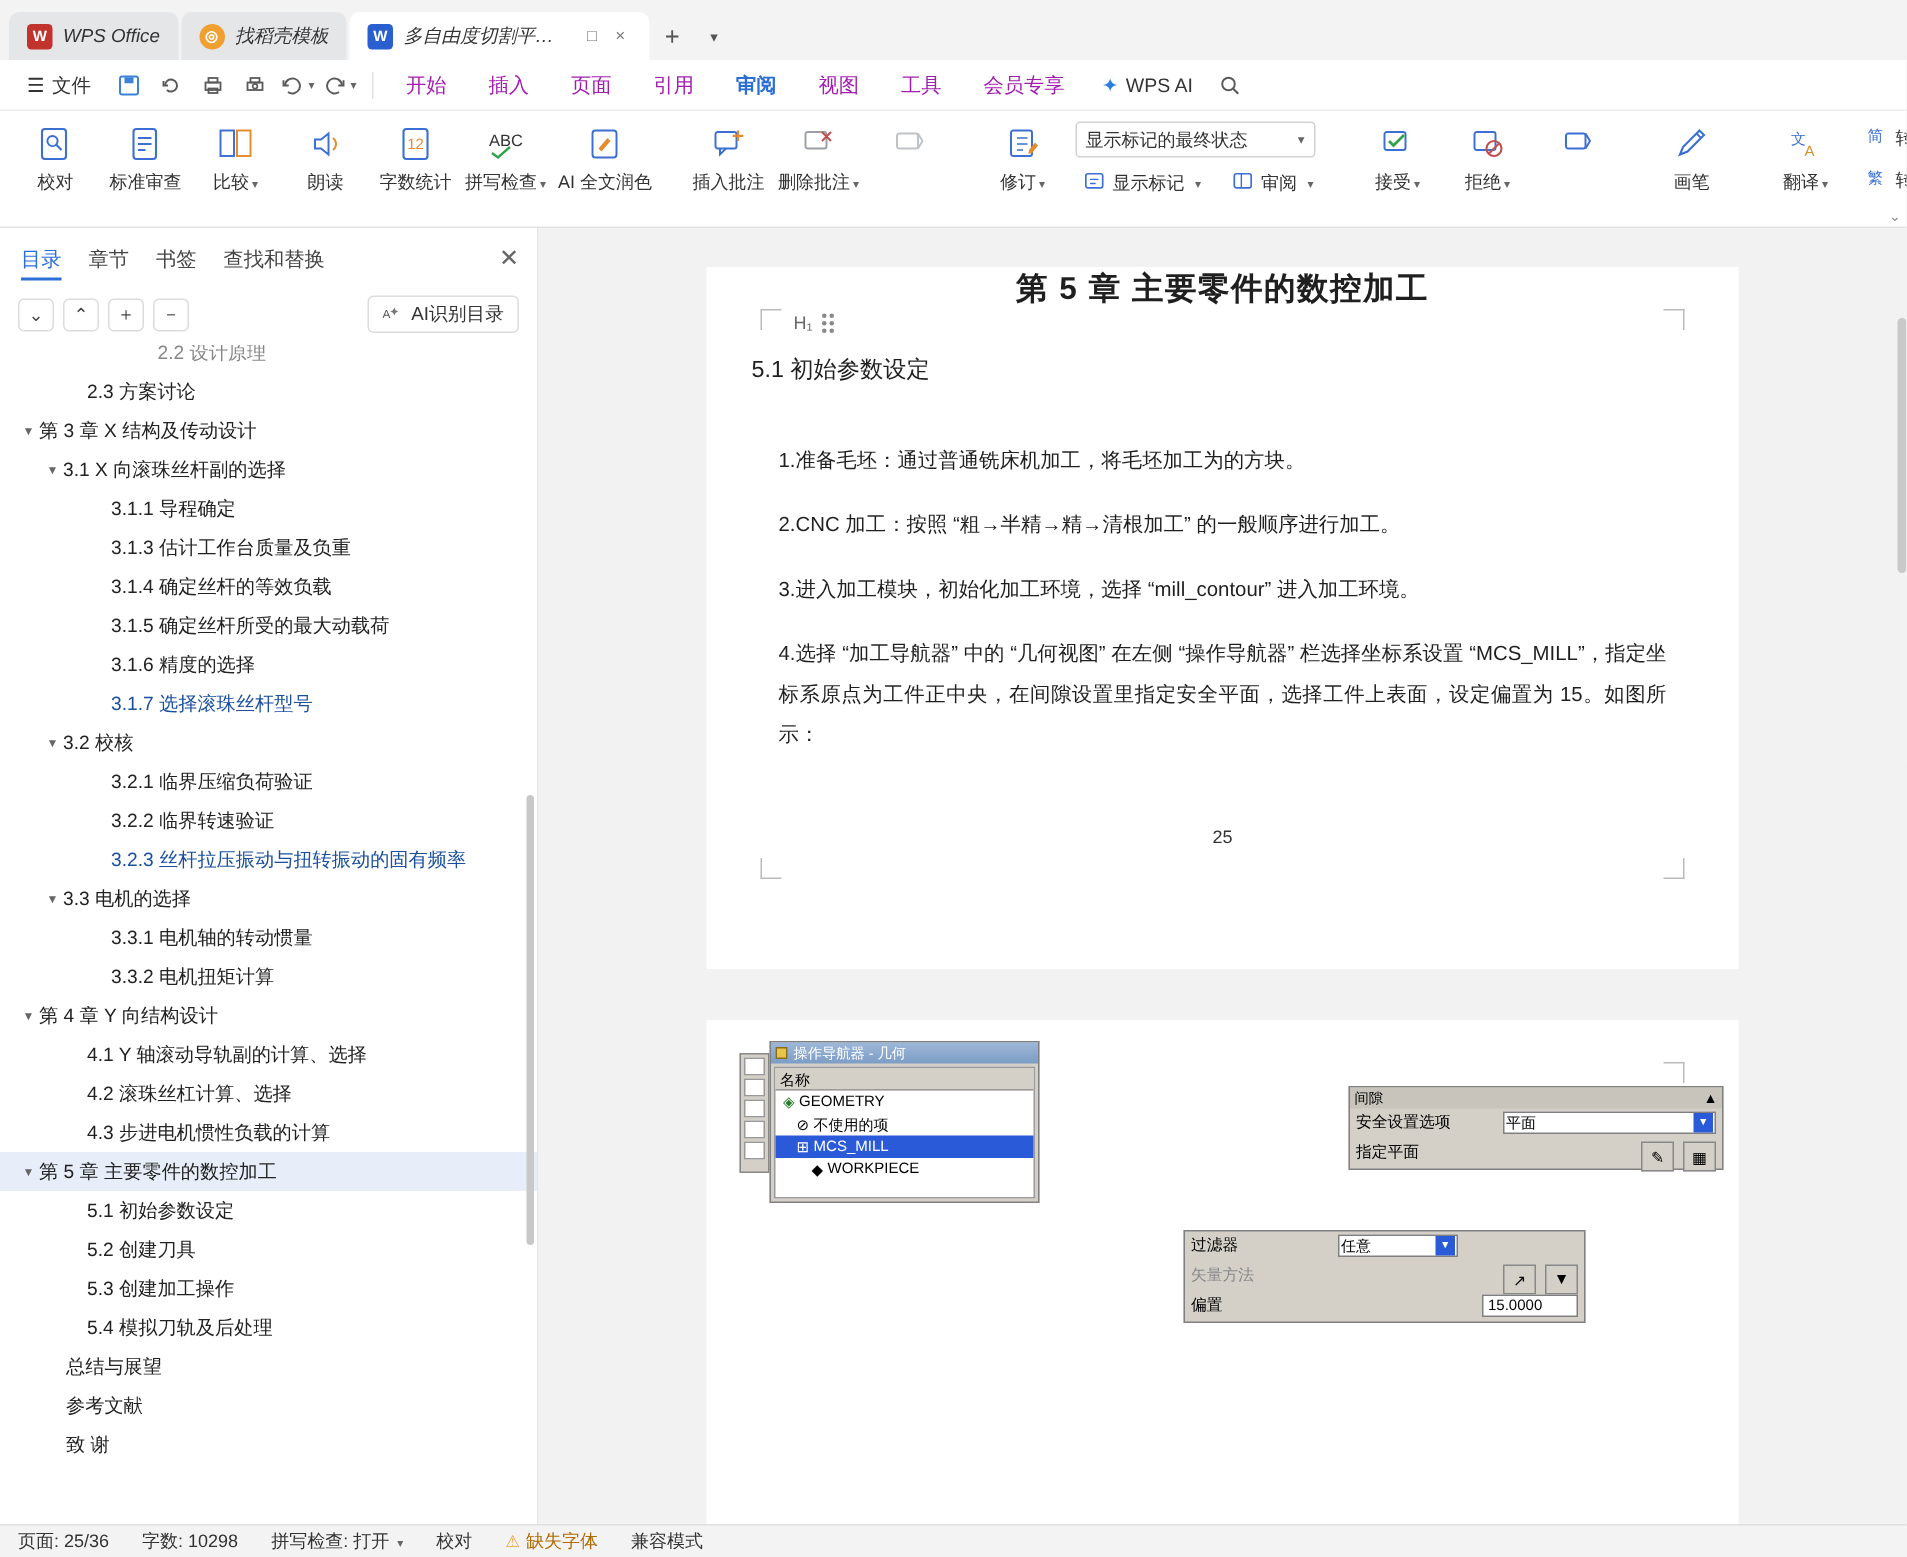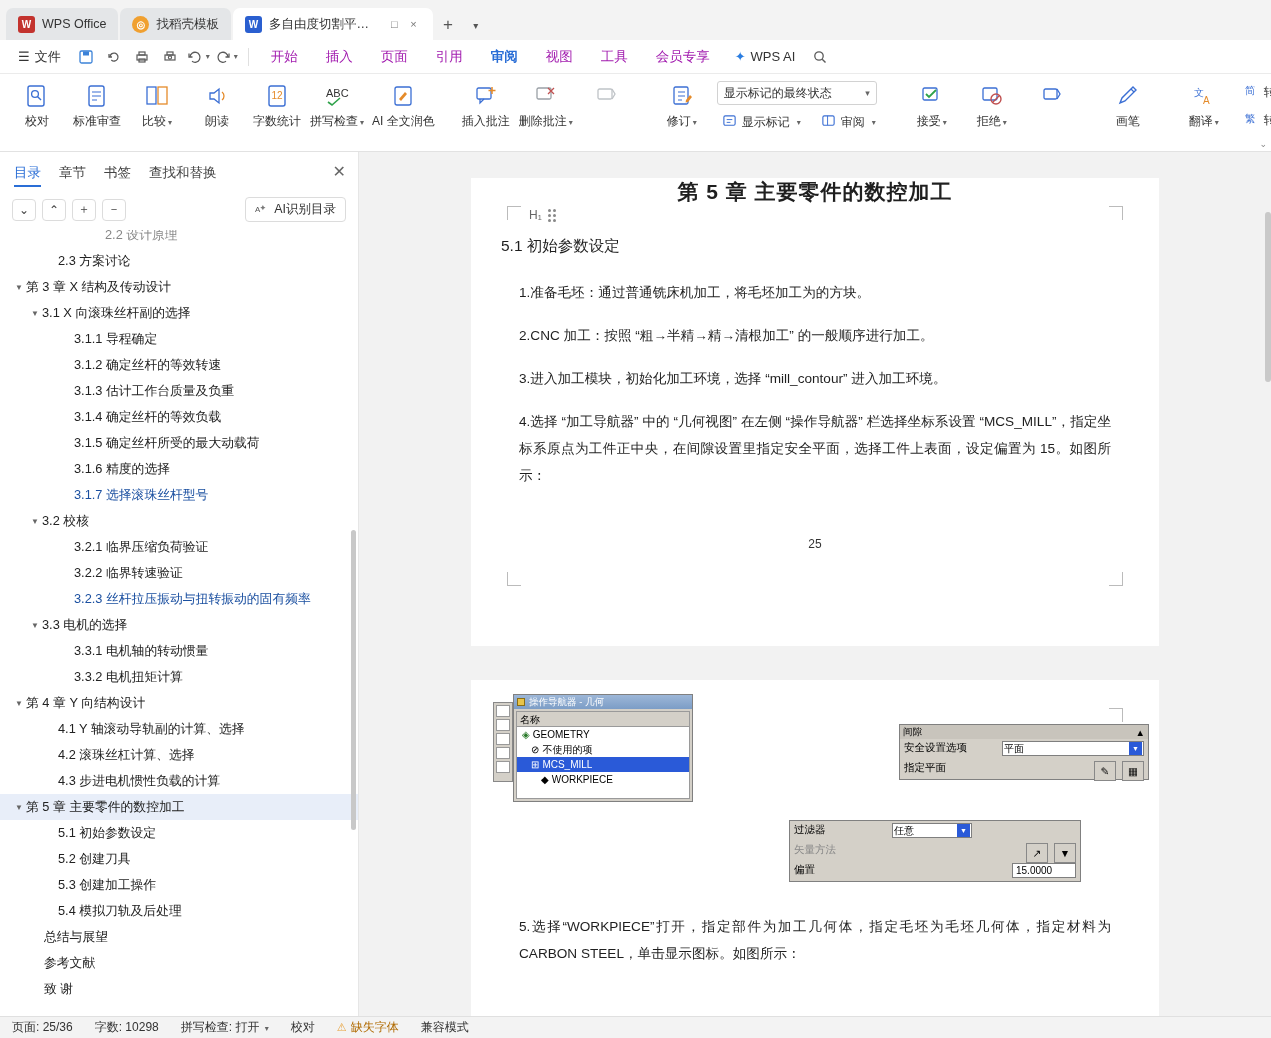--- a/index.html
+++ b/index.html
@@ -21,21 +21,21 @@
     padding-left:6px; gap:2px;
     position:relative;
   }
   .tab {
     height:32px; display:flex; align-items:center; gap:7px;
     padding:0 12px; border-radius:7px 7px 0 0;
     background:#e4e6e8; font-size:12.5px; color:#333;
     max-width:200px; white-space:nowrap; position:relative;
   }
   .tab.active { background:#ffffff; }
-  .tab .tabtitle { overflow:hidden; text-overflow:ellipsis; }
+  .tab .tabtitle { overflow:hidden; text-overflow:ellipsis;font-style:italic; }
   .tab-ico {
     width:17px; height:17px; border-radius:3px; flex:0 0 auto;
     display:flex; align-items:center; justify-content:center;
     color:#fff; font-size:10px; font-weight:bold;
   }
   .ico-wps { background:#c3332e; }
   .ico-doc { background:#2a5fd0; }
   .ico-find { background:#f0a030; border-radius:50%; }
   .tab-mini { display:flex; gap:4px; margin-left:4px; }
   .tab-mini span {
@@ -177,21 +177,21 @@
   .dots { display:grid; grid-template-columns:repeat(2,3px); gap:2px; }
   .dots i { width:3px; height:3px; background:#888; border-radius:50%; display:block;}
   h1.chap {
     text-align:center; font-size:21px; font-weight:bold; margin:26px 0 0 0;
     letter-spacing:1px;
   }
   h2.sect { font-size:15.5px; margin:30px 0 0 30px; font-weight:normal; }
   .para {
     margin:16px 48px 0 48px; font-size:13.6px; line-height:27px; text-align:justify;
   }
-  .para2 { margin-top:22px; }
+  .para2 { margin-top:36px; }
   .pagenum { text-align:center; font-size:12px; color:#333; margin-top:48px; }
   .corner { position:absolute; width:14px; height:14px; border:1px solid #bbb; }
   .c-tl { left:36px; top:28px; border-right:none; border-bottom:none; }
   .c-tr { right:36px; top:28px; border-left:none; border-bottom:none; }
   .c-bl { left:36px; bottom:60px; border-right:none; border-top:none; }
   .c-br { right:36px; bottom:60px; border-left:none; border-top:none; }
 
   
   .figure { position:relative; height:215px; margin-top:34px; }
   .win {
@@ -222,21 +222,21 @@
   .gaprow .lab { width:92px; }
   .fld {
     background:#fff; border:1px solid #7f7f7f; height:15px; flex:1;
     display:flex; align-items:center; justify-content:space-between; padding:0 1px;
     font-size:10px;
   }
   .ddbtn { width:13px; height:13px; background:#2a5ad8; color:#fff; font-size:7px;
            display:flex;align-items:center;justify-content:center;}
   .iconbtn { width:22px; height:20px; border:1px solid #888; background:#d4d0c8;
              display:flex;align-items:center;justify-content:center;}
-  .filterwin { left:318px; top:140px; width:292px; }
+  .filterwin { left:318px; top:140px; width:268px; }
 
   
   .statusbar {
     position:absolute; left:0; bottom:0; width:1271px; height:22px;
     background:#f3f3f3; border-top:1px solid #e0e0e0;
     display:flex; align-items:center; gap:22px; padding:0 12px;
     font-size:12px; color:#333;
   }
   .statusbar .warn { color:#b06a00; display:flex; align-items:center; gap:4px;}
   .sb-tri { color:#e8a33d; font-size:11px; }
@@ -607,24 +607,20 @@
         <span class="tw" style="margin-left:12px;">▼</span>
           <span>第 3 章 X 结构及传动设计</span>
       </div>
       <div class="toc-item">
         <span class="tw" style="margin-left:28px;">▼</span>
           <span>3.1 X 向滚珠丝杆副的选择</span>
       </div>
       <div class="toc-item">
           <span class="tw" style="margin-left:60px;"></span>
           <span>3.1.1 导程确定</span>
-        </div>
-      <div class="toc-item">
-          <span class="tw" style="margin-left:60px;"></span>
-          <span>3.1.2 确定丝杆的等效转速</span>
         </div>
       <div class="toc-item">
           <span class="tw" style="margin-left:60px;"></span>
           <span>3.1.3 估计工作台质量及负重</span>
         </div>
       <div class="toc-item">
           <span class="tw" style="margin-left:60px;"></span>
           <span>3.1.4 确定丝杆的等效负载</span>
         </div>
       <div class="toc-item">
@@ -819,21 +815,20 @@
             <span class="iconbtn">▼</span>
           </div>
           <div class="gaprow">
             <span class="lab">偏置</span>
             <span style="flex:1"></span>
             <span class="fld" style="max-width:64px;justify-content:flex-start;padding-left:3px;">15.0000</span>
           </div>
         </div>
       </div>
 
-      <div class="para" style="margin-top:18px;">5.选择“WORKPIECE”打开，指定部件为加工几何体，指定毛坯为毛坯几何体，指定材料为 CARBON STEEL，单击显示图标。如图所示：</div>
 
     </div>
 
     <div class="docscroll">
         <i></i>
       </div>
   </div>
 </div>
 
 <div class="statusbar">

